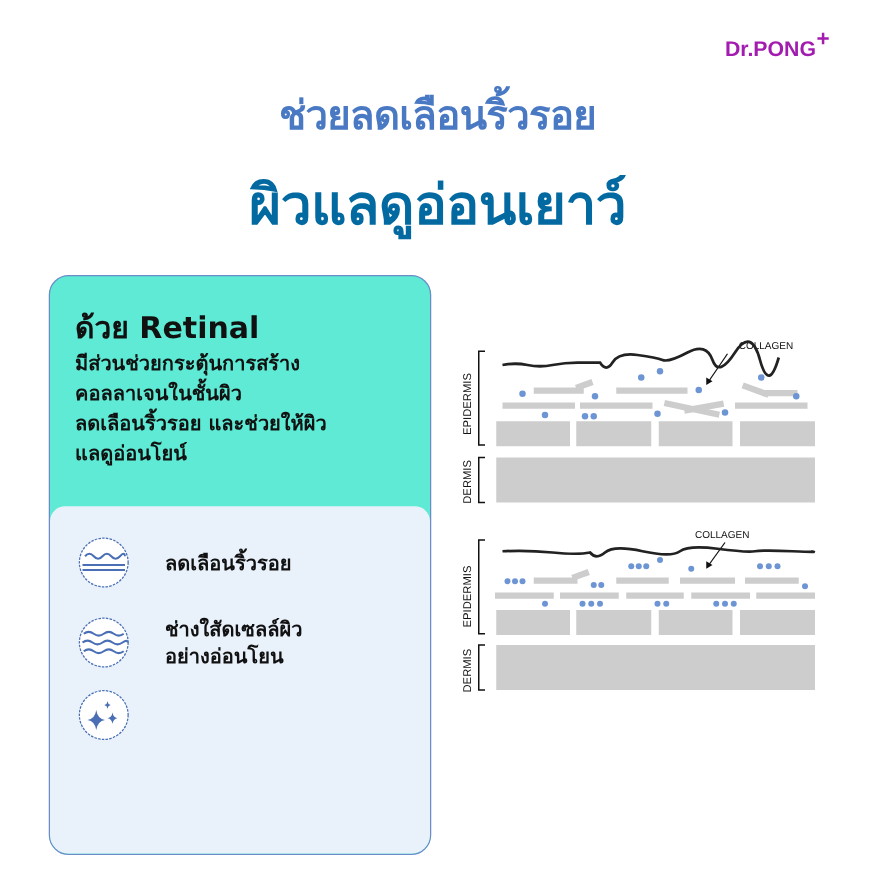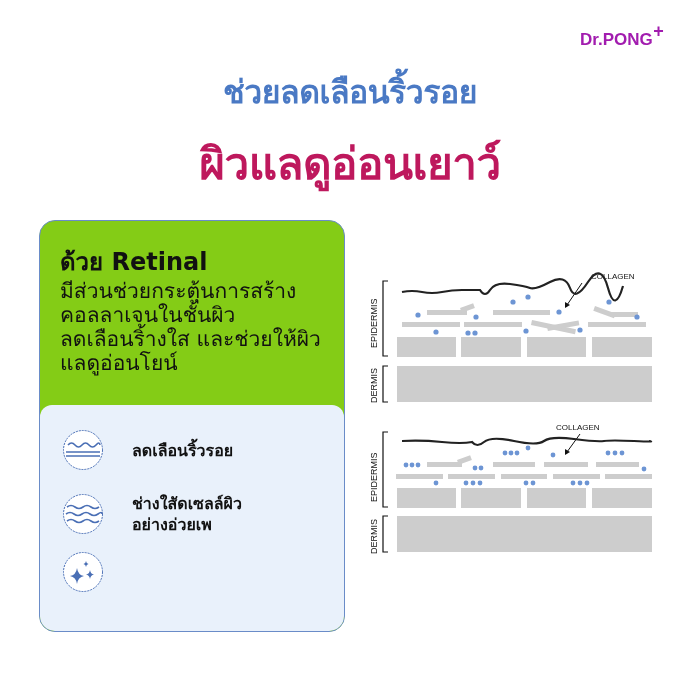--- a/index.html
+++ b/index.html
@@ -1,24 +1,24 @@
 <!DOCTYPE html>
 <html><head>
 <meta charset="utf-8">
 <style>
   *{box-sizing:border-box;margin:0;padding:0}
   body{width:700px;height:700px;background:#fff;position:relative;overflow:hidden;font-family:"DejaVu Sans","Liberation Sans",sans-serif;color:#111}
   .brand{position:absolute;top:30px;left:580px;font-family:"Liberation Sans",sans-serif;font-weight:700;font-size:17px;color:#a21caf}
   .brand sup{position:absolute;top:-9px;right:-11px;font-size:18px;font-weight:700}
   .title1{position:absolute;top:66px;left:0;width:700px;text-align:center;font-size:32px;font-weight:700;color:#4a79c4;letter-spacing:-0.5px}
-  .title2{position:absolute;top:128px;left:0;width:700px;text-align:center;font-size:44px;font-weight:700;color:#be185d;letter-spacing:-0.5px}
-  .card{position:absolute;left:39px;top:220px;width:306px;height:412px;border:1.5px solid #6a8cc8;border-radius:16px;background:#84cc16;overflow:hidden}
+  .title2{position:absolute;top:128px;left:0;width:700px;text-align:center;font-size:44px;font-weight:700;color:#0369a1;letter-spacing:-0.5px}
+  .card{position:absolute;left:39px;top:220px;width:306px;height:464px;border:1.5px solid #6a8cc8;border-radius:16px;background:#5eead4;overflow:hidden}
   .card-head{padding:26px 18px 0 20px}
   .card-h{font-size:24px;font-weight:700;line-height:30px}
-  .card-p{font-size:21px;font-weight:400;line-height:24px;margin-top:2px}
+  .card-p{font-size:16px;font-weight:700;line-height:24px;margin-top:2px}
   .panel{position:absolute;left:0;right:0;top:184px;bottom:0;background:#e9f1fb;border-radius:12px 12px 14px 14px}
   .feat{position:absolute;left:22px;display:flex;align-items:center}
   .feat .ic{width:42px;height:42px;flex:0 0 42px}
   .feat .tx{margin-left:28px;font-size:16px;font-weight:700;line-height:21px;color:#111}
   .diagram{position:absolute;left:360px;top:260px}
 </style>
 </head>
 <body>
 
 <div class="brand">
@@ -27,21 +27,21 @@
 
 <div class="title1">ช่วยลดเลือนริ้วรอย</div>
 <div class="title2">ผิวแลดูอ่อนเยาว์</div>
 
 <div class="card">
   <div class="card-head">
     <div class="card-h">ด้วย Retinal</div>
     <div class="card-p">
       <div>มีส่วนช่วยกระตุ้นการสร้าง</div>
       <div>คอลลาเจนในชั้นผิว</div>
-      <div>ลดเลือนริ้างใส และช่วยให้ผิว</div>
+      <div>ลดเลือนริ้วรอย และช่วยให้ผิว</div>
       <div>แลดูอ่อนโยน์</div>
     </div>
   </div>
   <div class="panel">
     <div class="feat" style="top:24px">
       <svg class="ic" viewBox="0 0 42 42">
         <circle cx="21" cy="21" r="19.5" fill="#fff" stroke="#4a6fb5" stroke-width="1" stroke-dasharray="2 1"></circle>
         <path d="M6 16 q3.5 -4 7 0 t7 0 t7 0 t7 0 t4 0" fill="none" stroke="#4a6fb5" stroke-width="1.6"></path>
         <line x1="4" y1="23" x2="38" y2="23" stroke="#4a6fb5" stroke-width="1.6"></line>
         <line x1="4" y1="27" x2="38" y2="27" stroke="#4a6fb5" stroke-width="1.6"></line>
@@ -52,21 +52,21 @@
     </div>
     <div class="feat" style="top:88px">
       <svg class="ic" viewBox="0 0 42 42">
         <circle cx="21" cy="21" r="19.5" fill="#fff" stroke="#4a6fb5" stroke-width="1" stroke-dasharray="2 1"></circle>
         <path d="M5 14 q4 -3 8 0 t8 0 t8 0 t8 0" fill="none" stroke="#4a6fb5" stroke-width="1.6"></path>
         <path d="M4 21 q4 -3 8 0 t8 0 t8 0 t8 0 t4 0" fill="none" stroke="#4a6fb5" stroke-width="1.6"></path>
         <path d="M5 28 q4 -3 8 0 t8 0 t8 0 t8 0" fill="none" stroke="#4a6fb5" stroke-width="1.6"></path>
       </svg>
       <div class="tx">
         <div>ช่างใสัดเซลล์ผิว</div>
-        <div>อย่างอ่วยเพ</div>
+        <div>อย่างอ่อนโยน</div>
       </div>
     </div>
     <div class="feat" style="top:146px">
       <svg class="ic" viewBox="0 0 42 42">
         <circle cx="21" cy="21" r="19.5" fill="#fff" stroke="#4a6fb5" stroke-width="1" stroke-dasharray="2 1"></circle>
         <path d="M15 17 Q16 24 22 25 Q16 26 15 33 Q14 26 8 25 Q14 24 15 17Z" fill="#4a6fb5"></path>
         <path d="M28 19 Q28.6 23 32 23.5 Q28.6 24 28 28 Q27.4 24 24 23.5 Q27.4 23 28 19Z" fill="#4a6fb5"></path>
         <path d="M24 10 Q24.3 12.5 26.5 13 Q24.3 13.5 24 16 Q23.7 13.5 21.5 13 Q23.7 12.5 24 10Z" fill="#4a6fb5"></path>
       </svg>
     </div>

